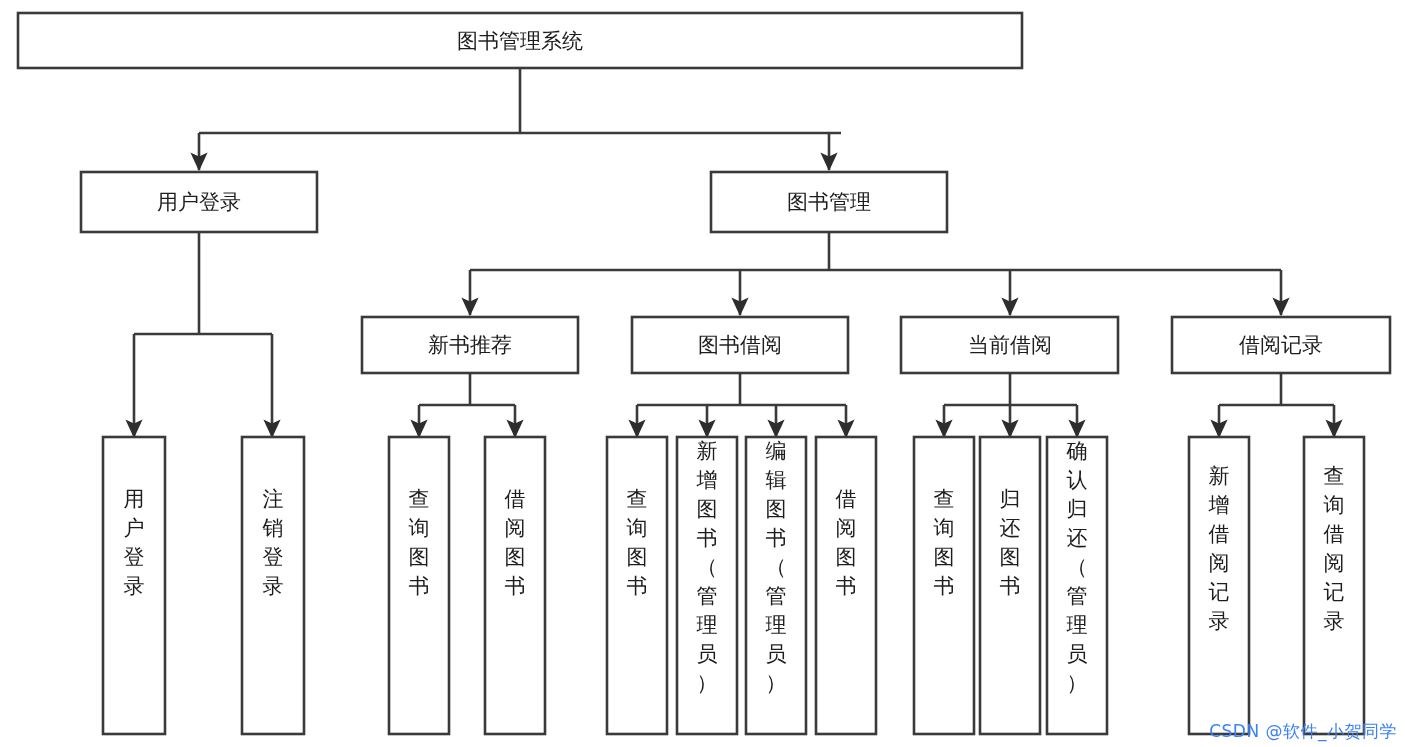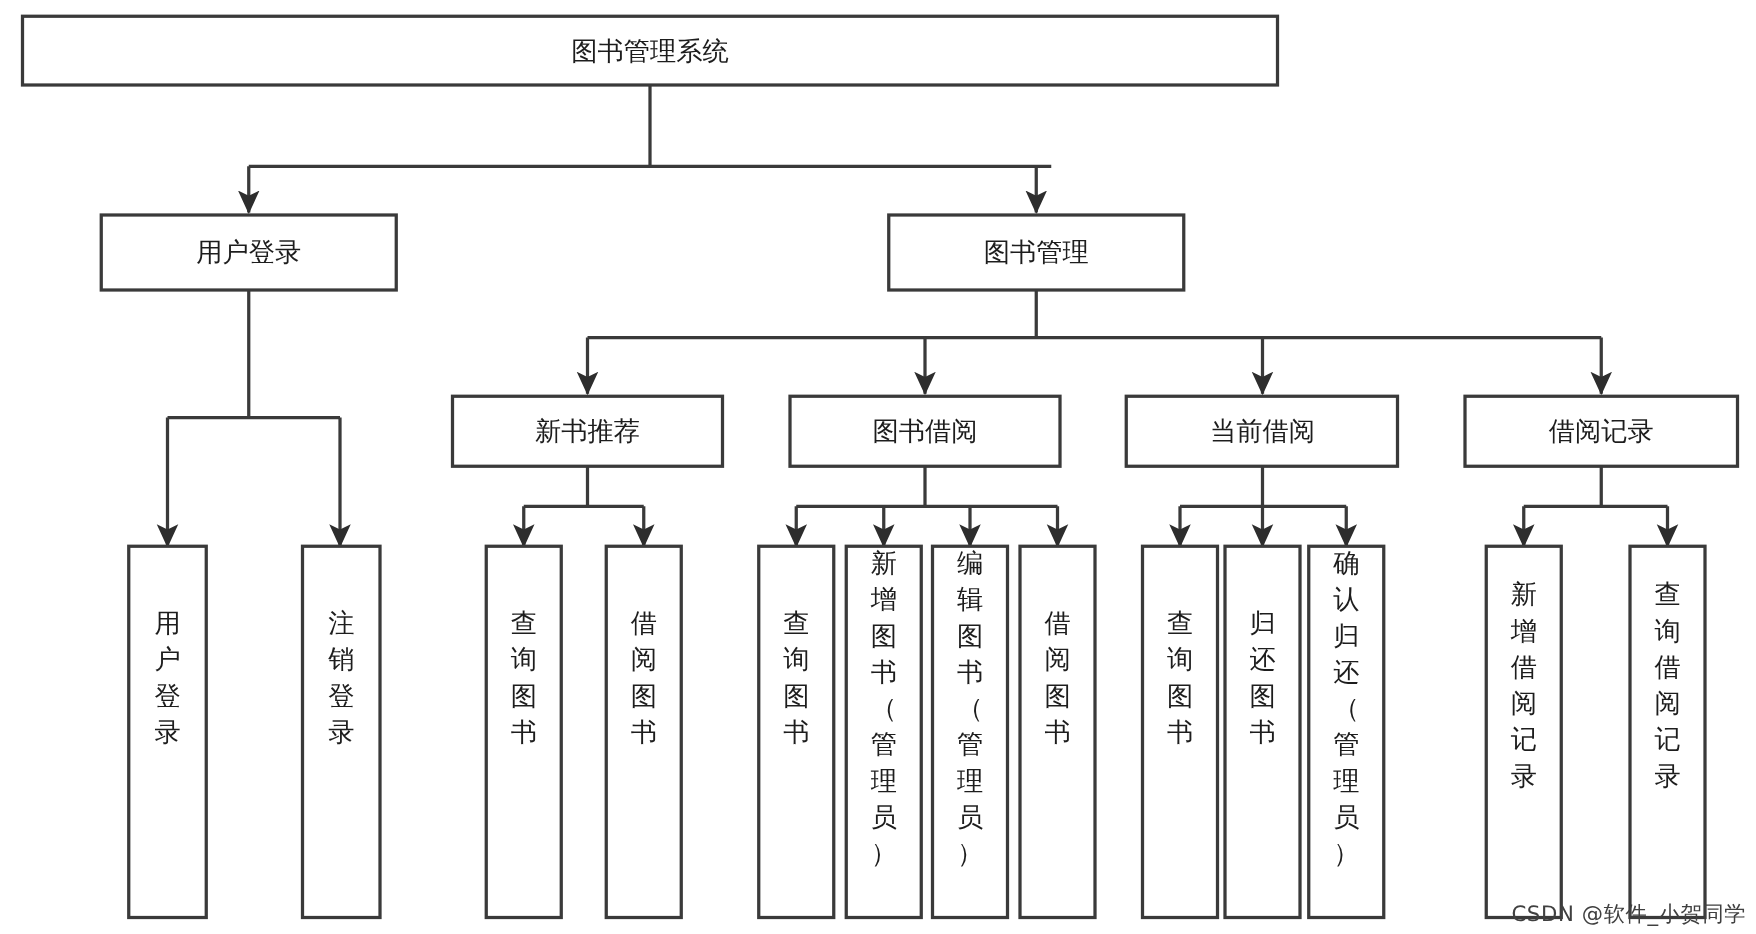--- a/index.html
+++ b/index.html
@@ -50,21 +50,21 @@
   }
   .arrow-head {
     fill: #2d2d2d;
     stroke: none;
   }
   .watermark {
     position: absolute;
     right: 8px;
     bottom: 4px;
     font-size: 17px;
-    color: #404040;
+    color: #3b82f6;
     font-family: "DejaVu Sans", "Liberation Sans", sans-serif;
     white-space: nowrap;
     letter-spacing: 0.5px;
     user-select: none;
   }
   .vtext {
     font-size: 21px;
     fill: #1d1d1d;
     font-family: "DejaVu Sans", "Liberation Sans", sans-serif;
     text-anchor: middle;

